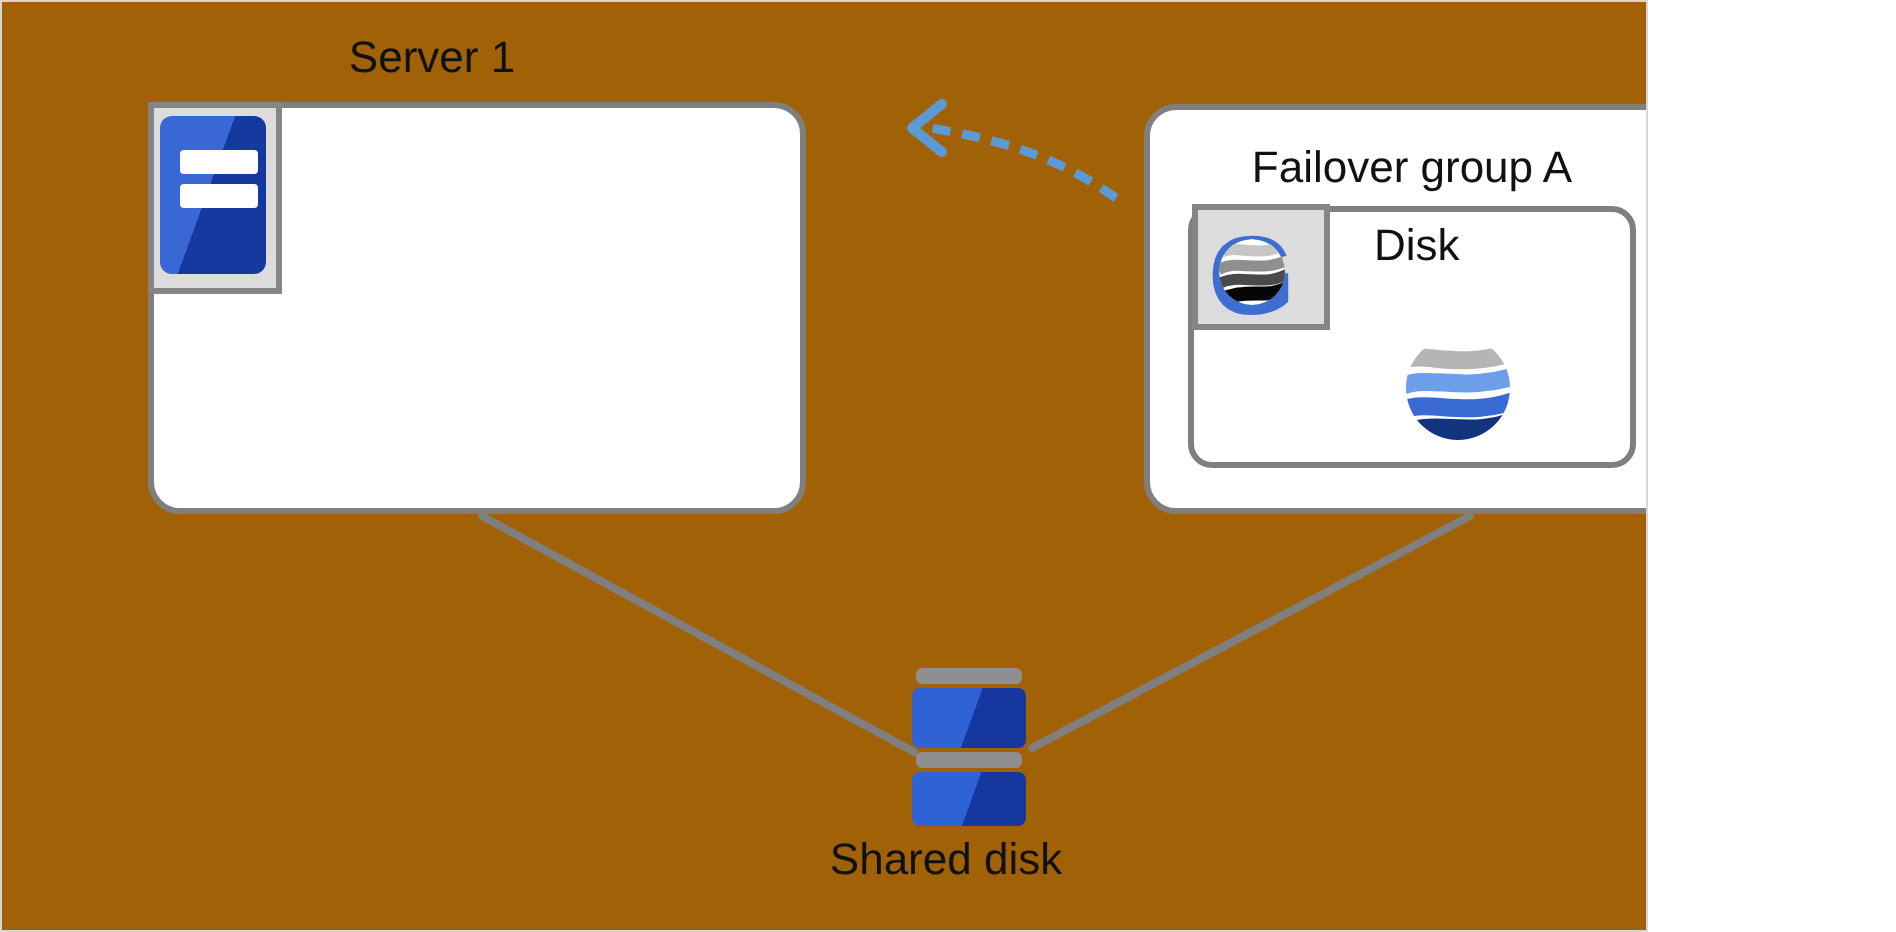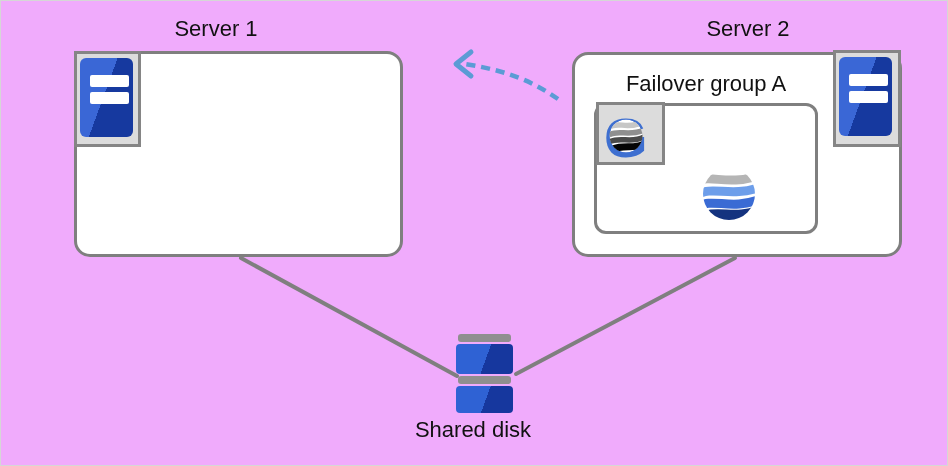--- a/index.html
+++ b/index.html
@@ -1,21 +1,21 @@
 <!DOCTYPE html>
 <html><head>
 <meta charset="utf-8">
 <style>
   html,body{margin:0;padding:0;background:#fff;}
   #canvas{
     position:relative;
-    width:948px;height:466px;
+    width:824px;height:466px;
     box-sizing:border-box;
     border:1px solid #d6d6d6;
-    background:#f0abfc;
+    background:#a16207;
     font-family:"Liberation Sans", sans-serif;
     color:#111;
     overflow:hidden;
   }
   .lbl{
     position:absolute;
     font-size:22px;
     line-height:26px;
     white-space:nowrap;
     transform:translateX(-50%);
@@ -75,31 +75,31 @@
   <svg id="overlay" width="948" height="466" viewBox="0 0 948 466">
     <line x1="240" y1="257" x2="456" y2="375" stroke="#7f7f7f" stroke-width="4" stroke-linecap="round"></line>
     <line x1="734" y1="257" x2="515" y2="373" stroke="#7f7f7f" stroke-width="4" stroke-linecap="round"></line>
     <g>
       <path d="M 557 98 C 534 82 509 70 464 63" fill="none" stroke="#5b9bd5" stroke-width="4.5" stroke-dasharray="9 6"></path>
       <path d="M 470 51 L 455 63 L 470 75" fill="none" stroke="#5b9bd5" stroke-width="5" stroke-linecap="round" stroke-linejoin="round"></path>
     </g>
   </svg>
 
   <div class="lbl" style="left:215px;top:15px">Server 1</div>
-  <div class="lbl" style="left:747px;top:15px">Server 2</div>
   <div class="lbl" style="left:472px;top:416px">Shared disk</div>
   <div class="lbl" style="left:705px;top:70px;z-index:2">Failover group A</div>
 
   <div class="node-box" style="left:73px;top:50px;width:329px;height:206px"></div>
 
   <div class="node-box" style="left:571px;top:51px;width:330px;height:205px"></div>
 
   <div class="node-box" style="left:593px;top:102px;width:224px;height:131px;border-radius:12px;z-index:2"></div>
 
   <div style="position:absolute;left:686px;top:108px;font-size:22px;line-height:28px;z-index:3">
+    <div>Disk</div>
   </div>
 
   <div class="server-icon" style="left:73px;top:50px;width:67px;height:96px">
     <div class="body">
       <div class="bar bar1"></div>
       <div class="bar bar2"></div>
     </div>
   </div>
 
   <div class="server-icon" style="left:832px;top:49px;width:68px;height:97px">

